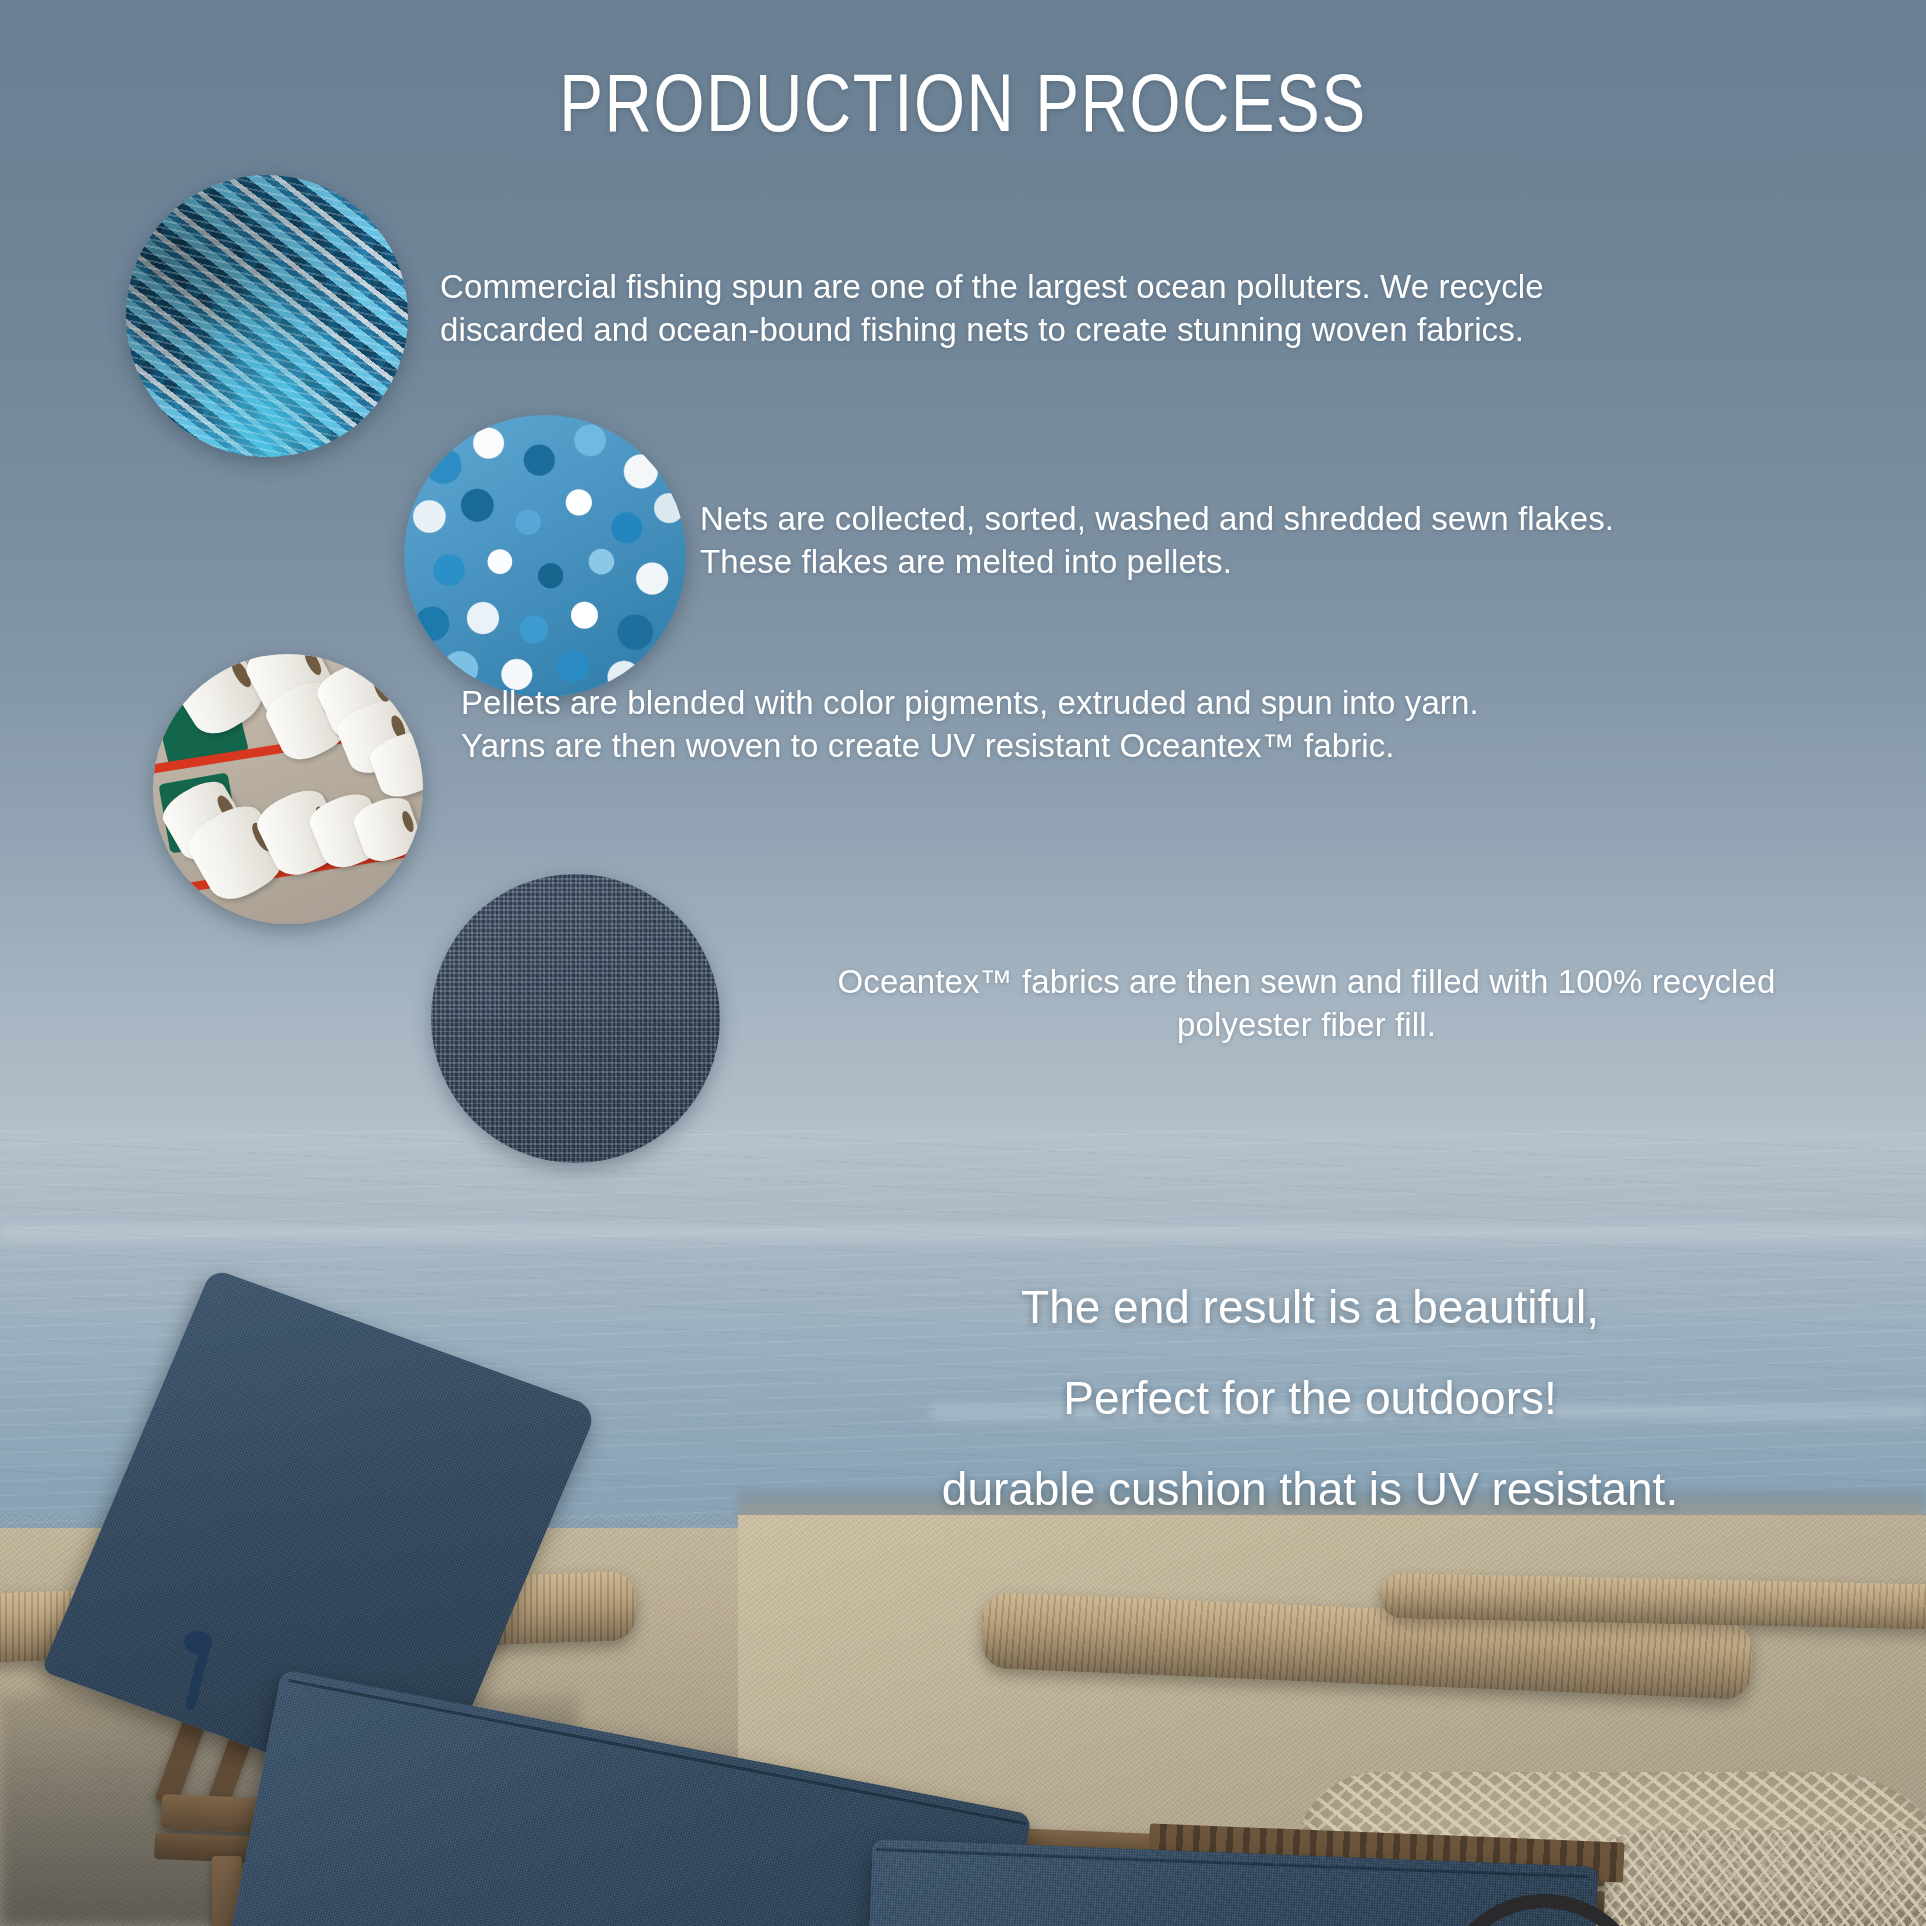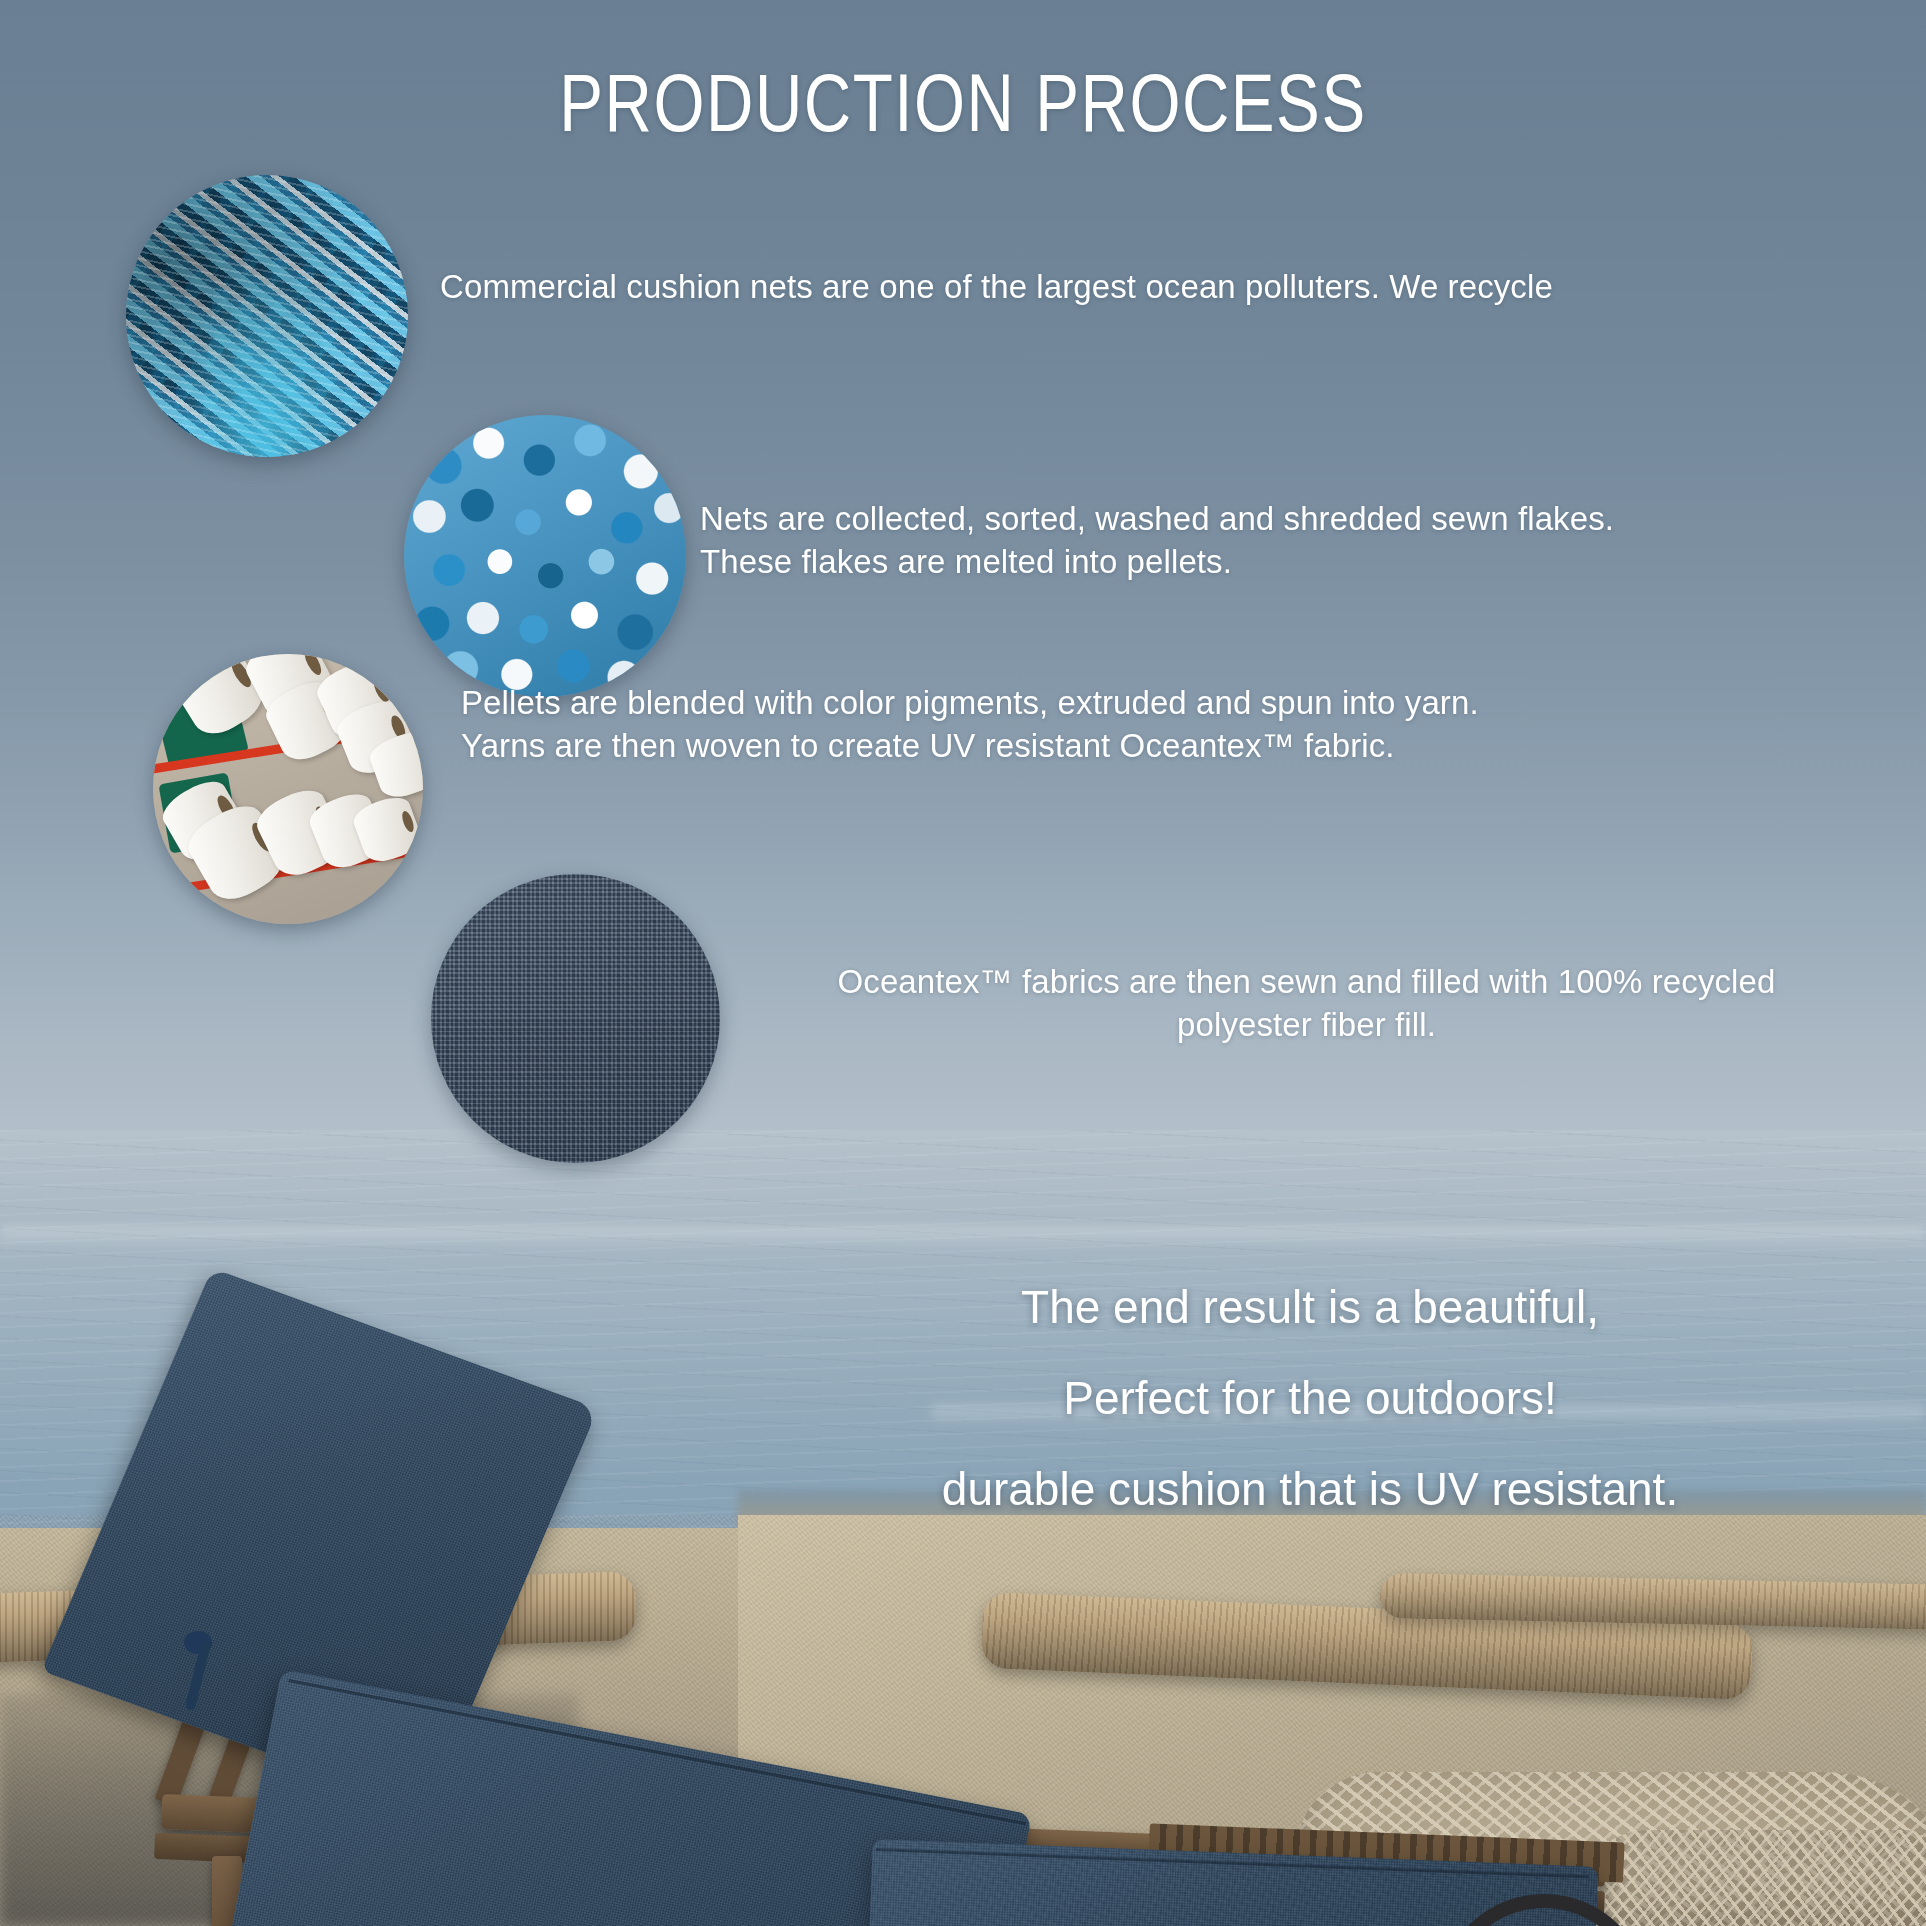--- a/index.html
+++ b/index.html
@@ -407,21 +407,22 @@
     <div class="lantern-hoop"></div>
 
   </div>
 
   <div class="title">PRODUCTION PROCESS</div>
 
   <div class="circle c1">
     <div class="img-ropes"></div>
   </div>
   <div class="para p1">
-    <span class="ln">Commercial cushion nets are one of the largest ocean polluters. We recycle</span>
+    <span class="ln">Commercial fishing spun are one of the largest ocean polluters. We recycle</span>
+    <span class="ln">discarded and ocean-bound fishing nets to create stunning woven fabrics.</span>
   </div>
 
   <div class="circle c2">
     <div class="img-pellets"></div>
   </div>
   <div class="para p2">
     <span class="ln">Nets are collected, sorted, washed and shredded sewn flakes.</span>
     <span class="ln">These flakes are melted into pellets.</span>
   </div>
 

